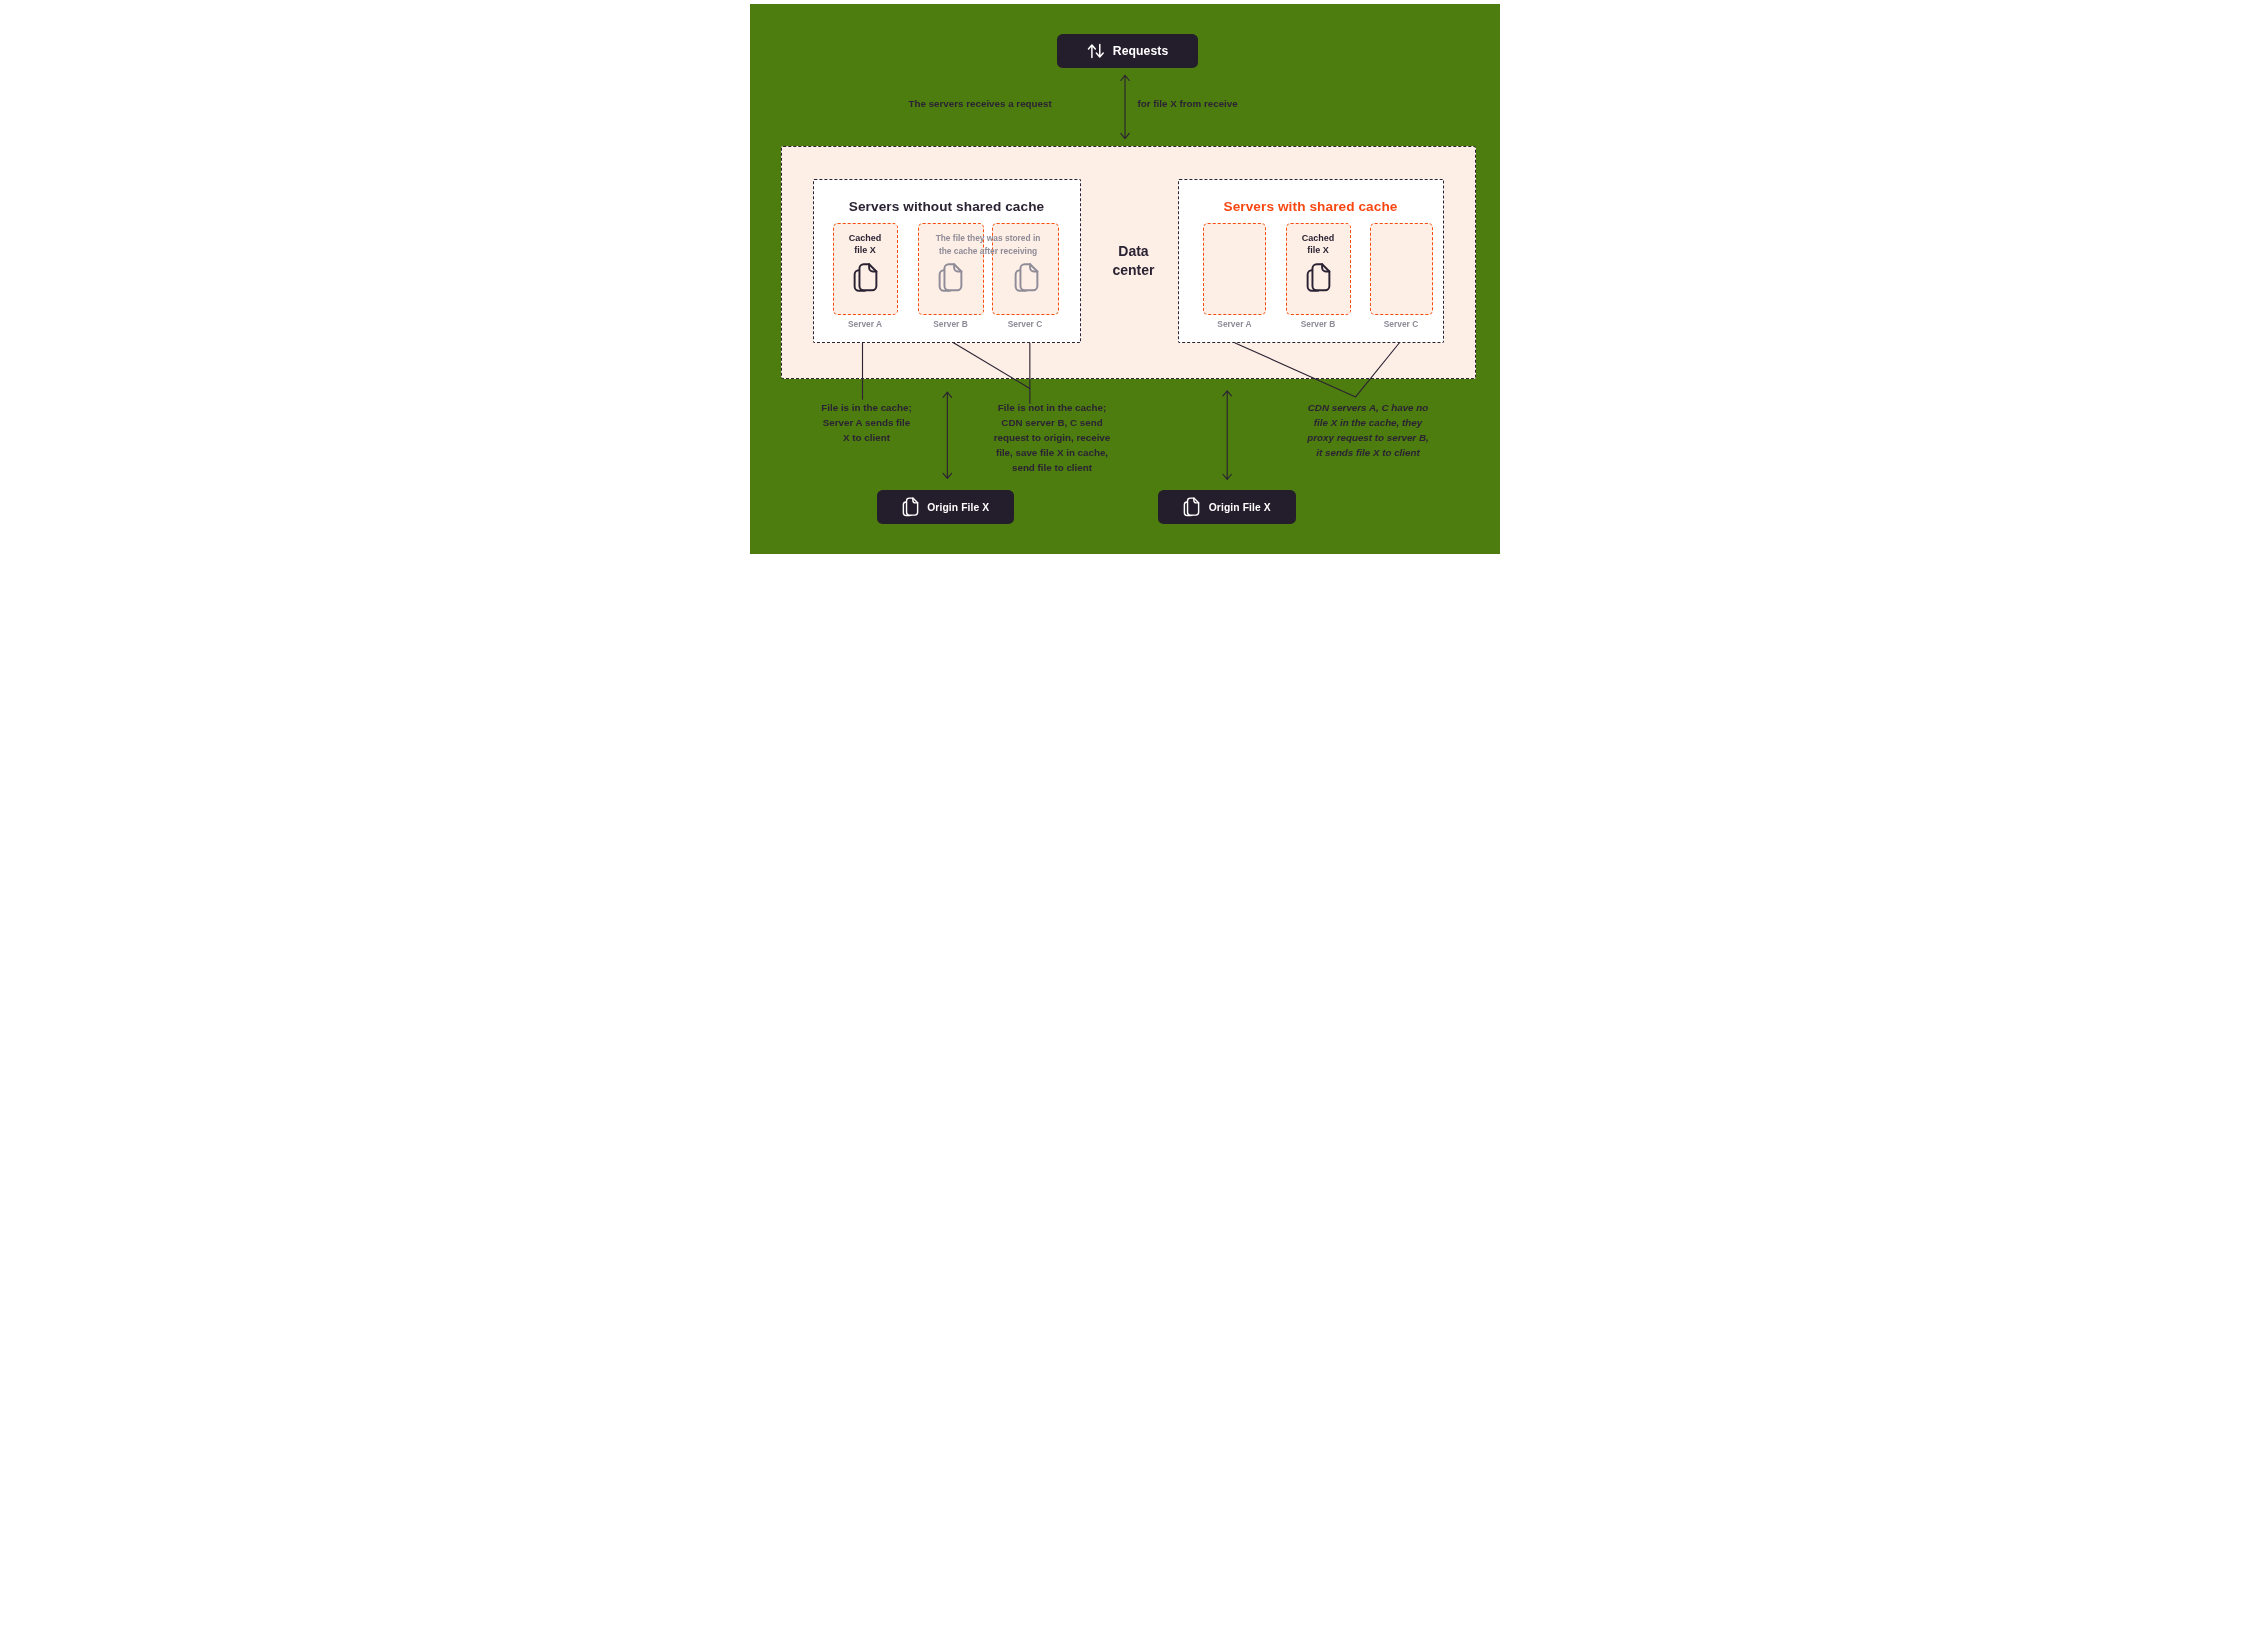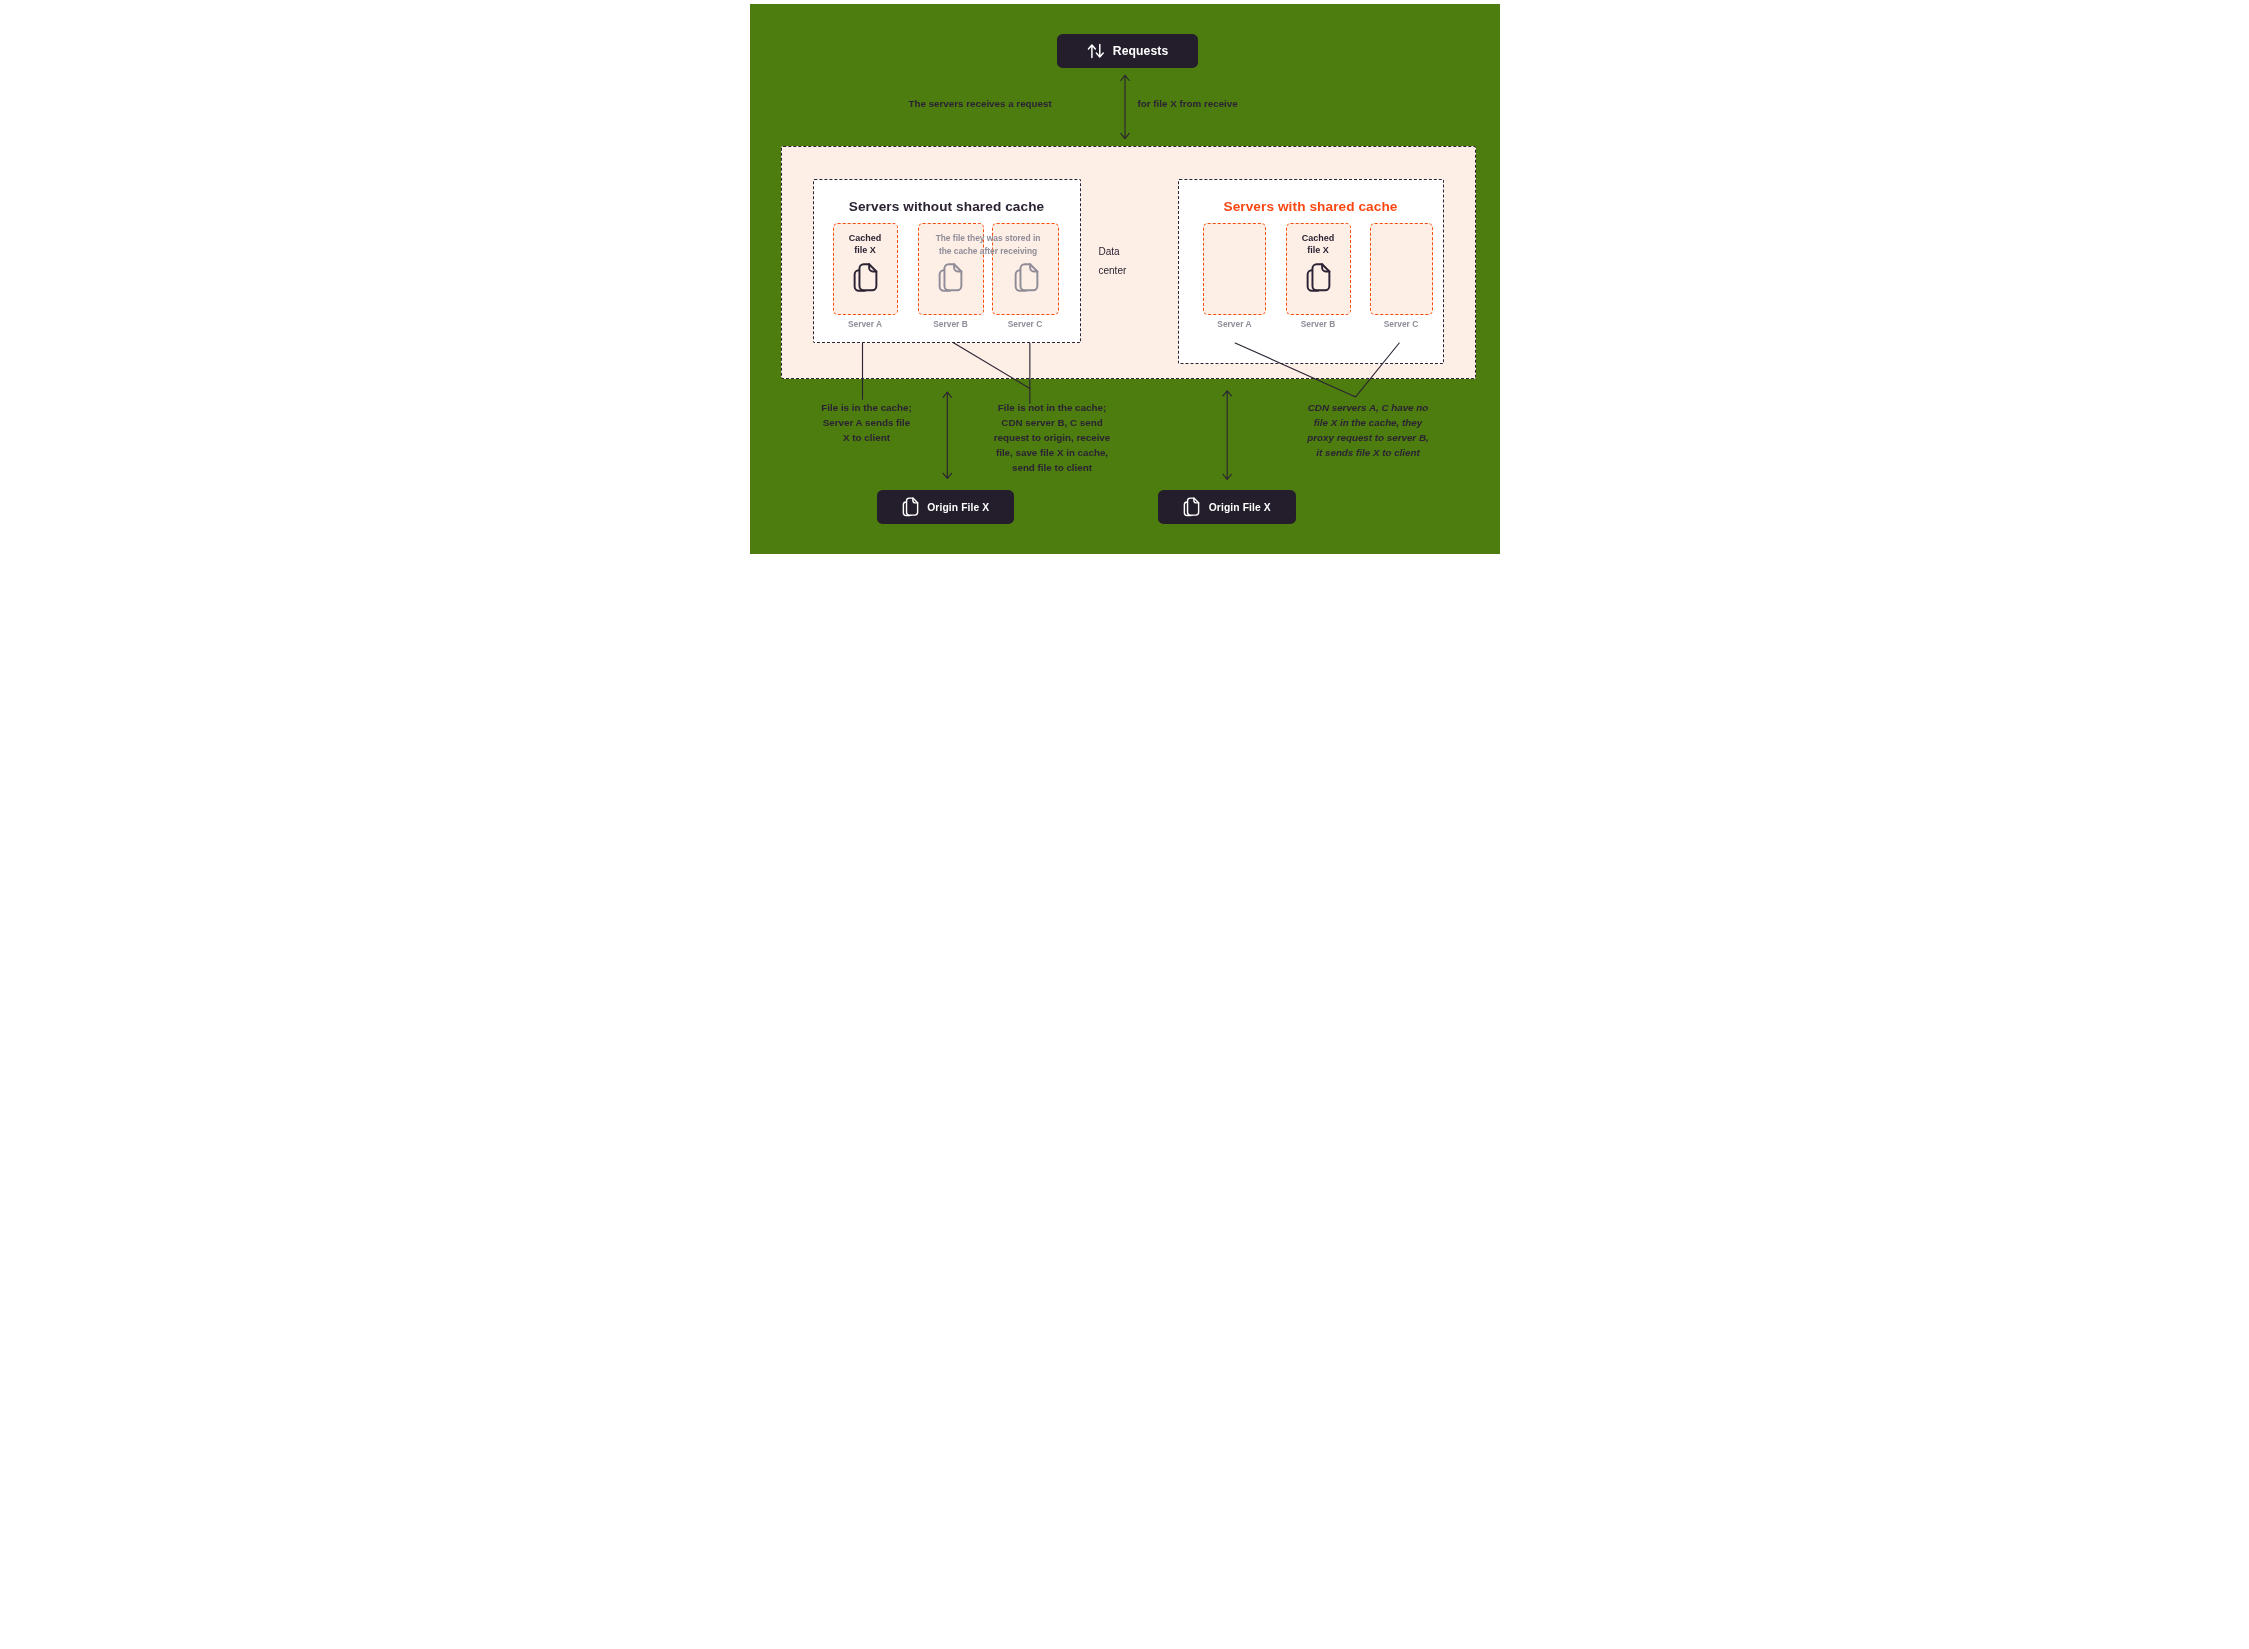--- a/index.html
+++ b/index.html
@@ -29,27 +29,27 @@
   #datacenter{
     left:31px;top:142px;width:695px;height:233px;
     background:#fdeee6;border:1px dashed #2b2333;border-radius:2.3px;
     box-sizing:border-box;
   }
   .panel{
     position:absolute;background:#ffffff;border:0.7px dashed #2b2333;
     border-radius:1.4px;box-sizing:border-box;
   }
   #panel-left{left:63px;top:175px;width:268px;height:164px;}
-  #panel-right{left:428px;top:175px;width:266px;height:185px;}
+  #panel-right{left:428px;top:175px;width:266px;height:164px;}
   .panel-title{position:absolute;top:19px;left:0;width:100%;text-align:center;
     font-size:13.6px;font-weight:700;letter-spacing:0.1px;}
   #panel-right .panel-title{color:#f94712;}
 
-  #dc-label{left:349px;top:238px;width:70px;text-align:left;
-    font-size:10px;font-weight:400;line-height:19px;}
+  #dc-label{left:349px;top:238px;width:70px;text-align:center;
+    font-size:14px;font-weight:700;line-height:19px;}
 
   .srv-box{
     position:absolute;top:43px;height:92px;background:#fdeee6;
     border:1.1px dashed #f84c0d;border-radius:4.7px;box-sizing:border-box;
   }
   
   .lA{left:19px;width:65px;}
   .lB{left:104px;width:66px;}
   .lC{left:178px;width:67px;}
   

